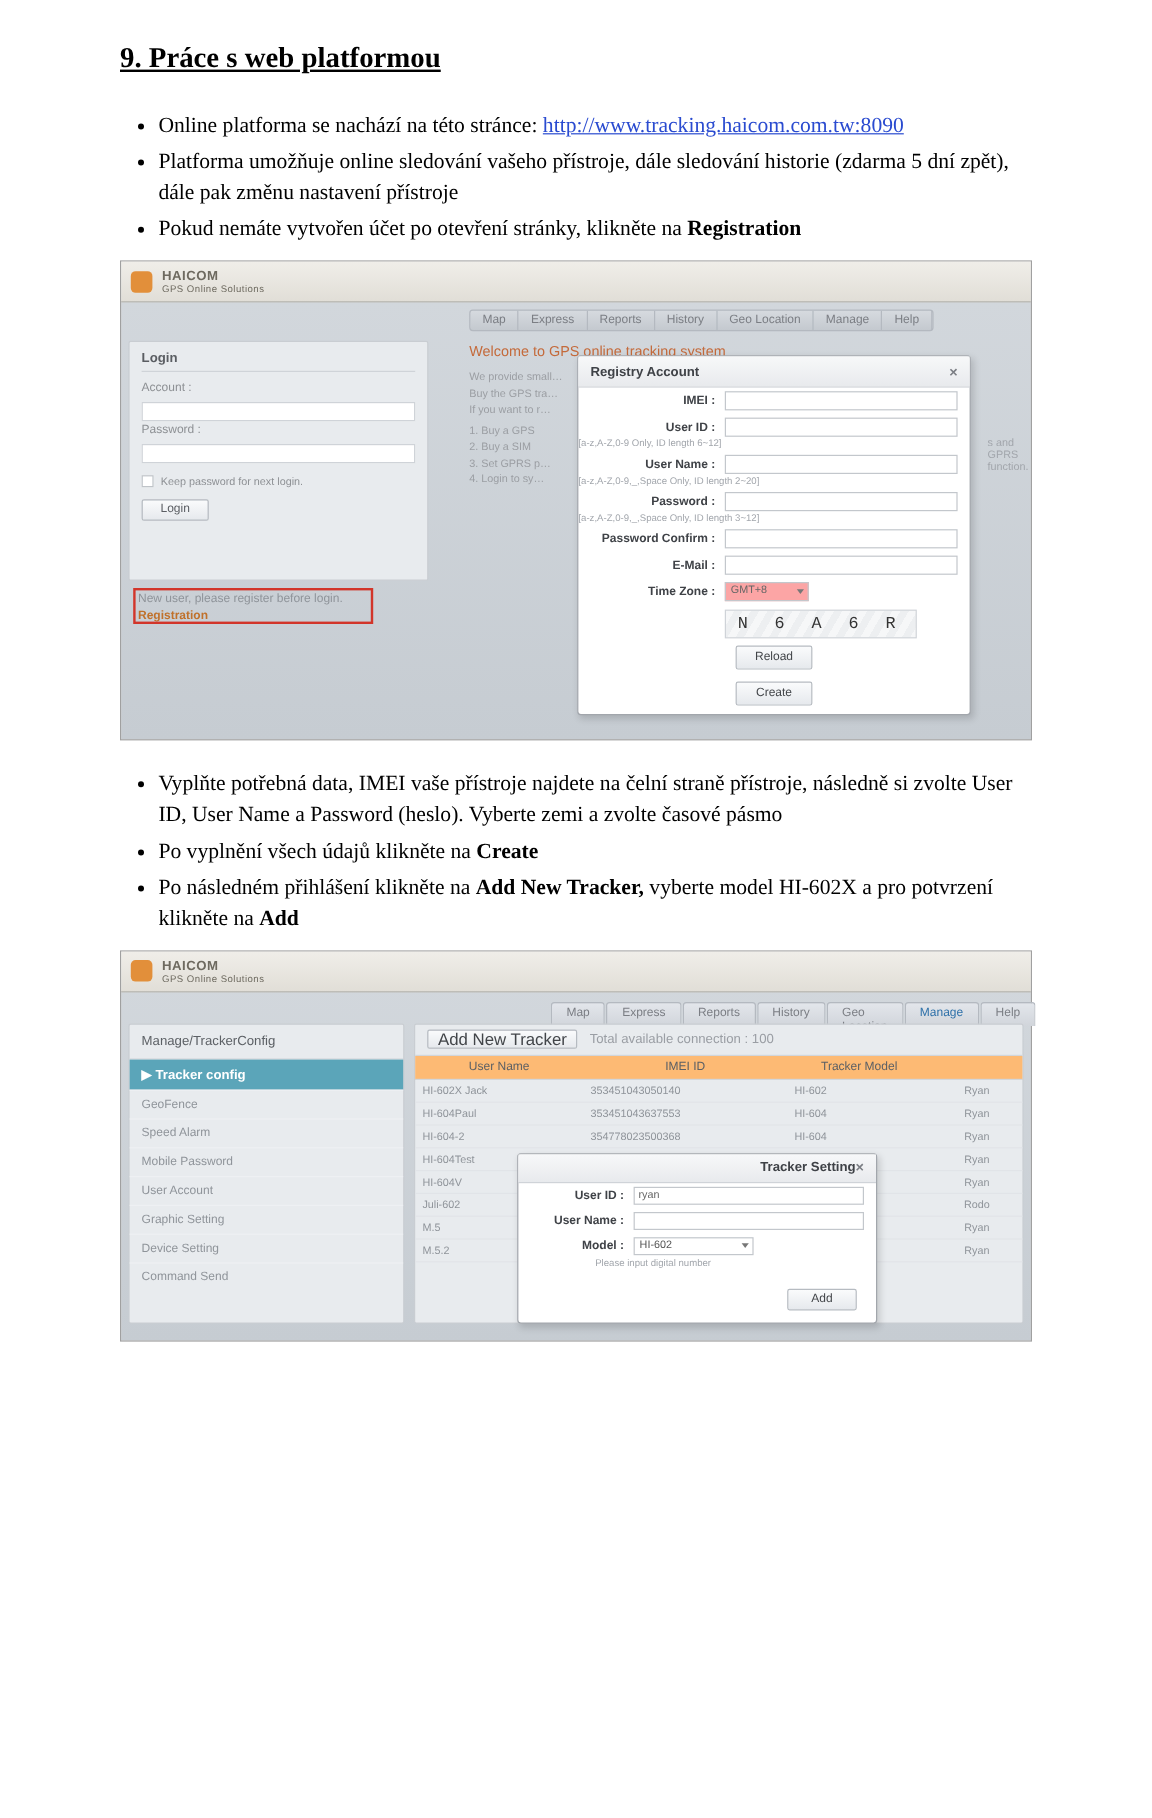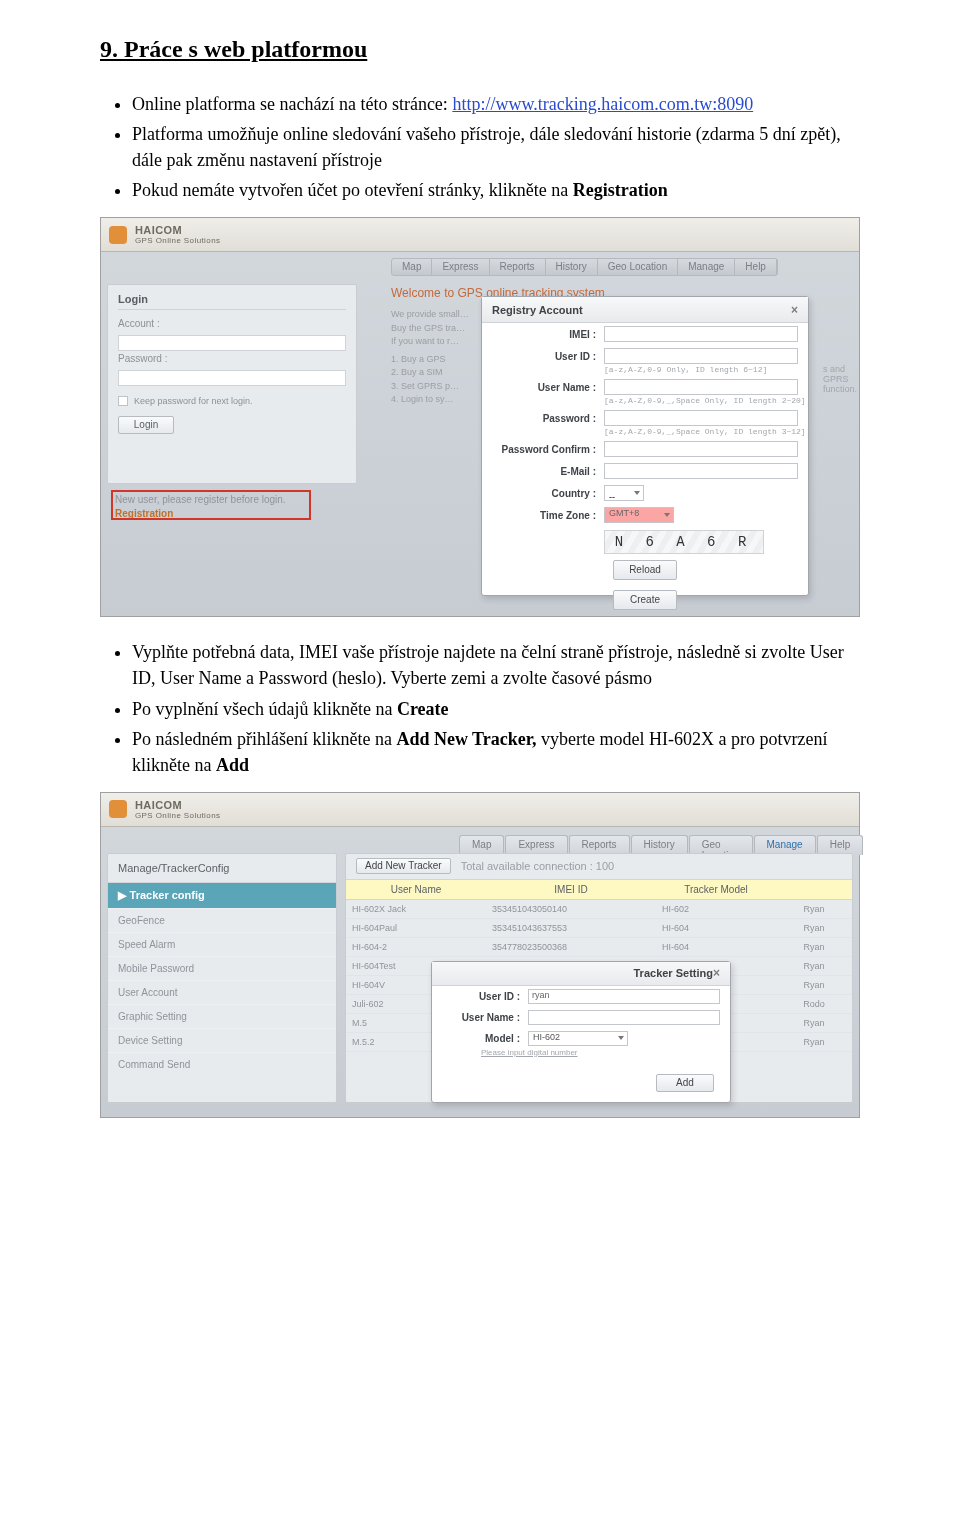--- a/index.html
+++ b/index.html
@@ -32,65 +32,65 @@
   .ss1 .introtext { position:absolute; left:290px; top:90px; font-size:9px; color:#9b9ea3; line-height:1.5; }
   .ss1 .dialog { position:absolute; left:380px; top:78px; width:328px; height:300px; background:#fff; border:1px solid #a2a6ac; border-radius:3px; box-shadow: 2px 3px 6px rgba(0,0,0,0.15); }
   .ss1 .dialog .dlg-head { height:26px; background:linear-gradient(#f7f8f9,#e8eaed); border-bottom:1px solid #cfd3d8; display:flex; align-items:center; justify-content:space-between; padding:0 10px; }
   .ss1 .dialog .dlg-head .ttl { font-size:11px; color:#3f4247; font-weight:bold; }
   .ss1 .dialog .dlg-head .x { font-family: Arial; font-weight:bold; color:#7b7e84; font-size:12px; }
   .ss1 .dialog .row { display:flex; align-items:center; padding: 3px 10px; }
   .ss1 .dialog .row .lbl { width: 112px; text-align:right; font-size:10px; font-weight:bold; color:#3f4247; padding-right:8px; }
   .ss1 .dialog .row .inp { flex:1; height:16px; background:#fff; border:1px solid #c3c7cc; }
   .ss1 .dialog .row .sel { flex:0 0 40px; height:16px; border:1px solid #c3c7cc; background:#fff; position:relative; }
   .ss1 .dialog .row .sel:after { content:""; position:absolute; right:3px; top:5px; width:0; height:0; border-left:3px solid transparent; border-right:3px solid transparent; border-top:4px solid #777; }
-  .ss1 .dialog .hint { font-size:8px; color:#a2a6ac; padding-left:122px; margin-top:-2px; margin-bottom:2px;font-family:Liberation Mono, monospace; }
+  .ss1 .dialog .hint { font-size:8px; color:#a2a6ac; margin-top:-2px; margin-bottom:2px; }
   .ss1 .dialog .tz { flex:0 0 70px; height:16px; border:1px solid #c3c7cc; background:#fca5a5; font-size:9px; color:#666; padding-left:4px; position:relative; }
   .ss1 .dialog .tz:after { content:""; position:absolute; right:3px; top:5px; width:0; height:0; border-left:3px solid transparent; border-right:3px solid transparent; border-top:4px solid #777; }
   .ss1 .dialog .captcha { margin:4px 0 4px 122px; width:160px; height:24px; border:1px solid #cfd3d8; display:flex; align-items:center; justify-content:center; font-size:14px; letter-spacing:7px; font-family:"Courier New",monospace; color:#333; background: repeating-linear-gradient(120deg,#f6f7f8 0 6px,#edeff1 6px 12px); }
   .ss1 .dialog .btn { width:64px; height:20px; border:1px solid #b6bbc1; background:linear-gradient(#fafbfc,#e6e9ed); font-size:10px; color:#424549; text-align:center; line-height:18px; border-radius:2px; margin:6px auto 0 auto; }
   .ss1 .sideinfo { position:absolute; left:722px; top:146px; font-size:9px; color:#a2a6ac; }
 
   
   .ss2 { height: 326px; background: linear-gradient(#d3d8dd,#c6ccd2); }
   .ss2 .topbar { height: 34px; background: linear-gradient(#f0eee9, #e1ded7); border-bottom: 1px solid #b9b6af; display: flex; align-items: center; padding-left: 8px; }
   .ss2 .topbar .logo { width: 18px; height: 18px; background: #e28f3a; border-radius: 4px; margin-right: 8px; }
   .ss2 .topbar .brand { font-size: 11px; color: #6e6a60; letter-spacing:0.4px; }
   .ss2 .tabs { position:absolute; left:358px; top:42px; height:20px; display:flex; }
   .ss2 .tabs span { display:inline-block; padding:3px 12px; font-size:10px; color:#7b7e84; background:linear-gradient(#e3e6eb,#d1d5db); border:1px solid #b4b9c0; border-bottom:none; border-radius:3px 3px 0 0; margin-right:1px; }
   .ss2 .tabs span.active { color:#2f71a9; }
   .ss2 .left-col { position:absolute; left:6px; top:60px; width:230px; height:250px; background:#e8ebee; border:1px solid #c9cdd2; border-radius:2px; }
   .ss2 .left-col .bc { font-size:11px; color:#5c6065; padding:8px 10px; border-bottom:1px solid #d2d6db; }
   .ss2 .left-col .active-item { background:#5ba5b9; color:#fff; font-size:11px; padding:6px 10px; font-weight:bold; }
   .ss2 .left-col .menu-item { font-size:10px; color:#8f949a; padding:6px 10px; border-top:1px solid #eef0f3; }
   .ss2 .right-panel { position:absolute; left:244px; top:60px; width:508px; height:250px; background:#e8ebee; border:1px solid #c9cdd2; border-radius:2px; }
   .ss2 .right-panel .hdr { height:26px; border-bottom:1px solid #d2d6db; display:flex; align-items:center; padding:0 10px; }
-  .ss2 .right-panel .hdr .addbtn { height:16px; border:1px solid #b6bbc1; background:linear-gradient(#fafbfc,#e6e9ed); font-size:10px; color:#424549; padding:0 8px; line-height:14px; border-radius:2px; margin-right:10px; }
+  .ss2 .right-panel .hdr .addbtn { height:16px; border:1px solid #b6bbc1; background:linear-gradient(#fafbfc,#e6e9ed); font-size:14px; color:#424549; padding:0 8px; line-height:14px; border-radius:2px; margin-right:10px; }
   .ss2 .right-panel .hdr .note { font-size:11px; color:#9a9ea4; }
-  .ss2 .right-panel .thead { display:flex; background:#fef9c3; border-bottom:1px solid #d2d6db; font-size:10px; color:#5c6065; }
+  .ss2 .right-panel .thead { display:flex; background:#fdba74; border-bottom:1px solid #d2d6db; font-size:10px; color:#5c6065; }
   .ss2 .right-panel .thead span { padding:4px 0; text-align:center; }
   .ss2 .right-panel .thead .c1 { width:140px; }
   .ss2 .right-panel .thead .c2 { width:170px; }
   .ss2 .right-panel .thead .c3 { width:120px; }
   .ss2 .right-panel .thead .c4 { flex:1; }
   .ss2 .right-panel .trow { display:flex; border-bottom:1px solid #e1e4e8; font-size:9px; color:#8f949a; }
   .ss2 .right-panel .trow span { padding:4px 6px; overflow:hidden; white-space:nowrap; }
   .ss2 .right-panel .trow .c1 { width:140px; }
   .ss2 .right-panel .trow .c2 { width:170px; }
   .ss2 .right-panel .trow .c3 { width:120px; }
   .ss2 .right-panel .trow .c4 { flex:1; text-align:center; }
   .ss2 .dlg2 { position:absolute; left:330px; top:168px; width:300px; height:142px; background:#fff; border:1px solid #a2a6ac; border-radius:3px; box-shadow:2px 3px 6px rgba(0,0,0,0.15); }
   .ss2 .dlg2 .dlg-head { height:24px; background:linear-gradient(#f7f8f9,#e8eaed); border-bottom:1px solid #cfd3d8; display:flex; align-items:center; justify-content:flex-end; padding:0 10px; }
   .ss2 .dlg2 .dlg-head .ttl { font-size:11px; color:#3f4247; font-weight:bold; }
   .ss2 .dlg2 .dlg-head .x { font-family:Arial; font-weight:bold; color:#7b7e84; font-size:12px; }
   .ss2 .dlg2 .row { display:flex; align-items:center; padding:3px 10px; }
   .ss2 .dlg2 .row .lbl { width:86px; text-align:right; font-size:10px; font-weight:bold; color:#3f4247; padding-right:8px; }
   .ss2 .dlg2 .row .inp { flex:1; height:15px; background:#fff; border:1px solid #c3c7cc; font-size:9px; padding-left:3px; color:#666; }
   .ss2 .dlg2 .row .sel { flex:0 0 100px; height:15px; border:1px solid #c3c7cc; background:#fff; font-size:9px; color:#555; padding-left:4px; position:relative; }
   .ss2 .dlg2 .row .sel:after { content:""; position:absolute; right:3px; top:4px; width:0; height:0; border-left:3px solid transparent; border-right:3px solid transparent; border-top:4px solid #777; }
-  .ss2 .dlg2 .hint2 { font-size:8px; color:#a2a6ac; padding-left:49px; margin-top:-1px;text-decoration:underline; }
+  .ss2 .dlg2 .hint2 { font-size:8px; color:#a2a6ac; padding-left:64px; margin-top:-1px; }
   .ss2 .dlg2 .addbtn2 { width:58px; height:18px; border:1px solid #b6bbc1; background:linear-gradient(#fafbfc,#e6e9ed); font-size:10px; color:#424549; text-align:center; line-height:16px; border-radius:2px; position:absolute; right:16px; bottom:10px; }
 
   
   .footer { position:absolute; left:100px; right:100px; bottom:30px; }
   .footer .rule { border:none; border-top:2px solid #8a2727; border-bottom:1px solid #8a2727; height:5px; margin-bottom:4px; }
   .footer .fr { display:flex; justify-content:space-between; font-size:18px; }
 </style>
 </head>
 <body>
 
@@ -180,24 +180,20 @@
           <div class="inp"></div>
         </div>
       <div class="hint">[a-z,A-Z,0-9,_,Space Only, ID length 3~12]</div>
       <div class="row">
           <span class="lbl">Password Confirm :</span>
           <div class="inp"></div>
         </div>
       <div class="row">
           <span class="lbl">E-Mail :</span>
           <div class="inp"></div>
-        </div>
-      <div class="row">
-          <span class="lbl">Country :</span>
-          <div class="sel"><span style="font-size:9px; padding-left:4px;">--</span></div>
         </div>
       <div class="row">
           <span class="lbl">Time Zone :</span>
           <div class="tz">GMT+8</div>
         </div>
       <div class="captcha">N 6 A 6 R</div>
       <div class="btn">Reload</div>
       <div class="btn" style="margin-top:10px">Create</div>
     </div>
   </div>

